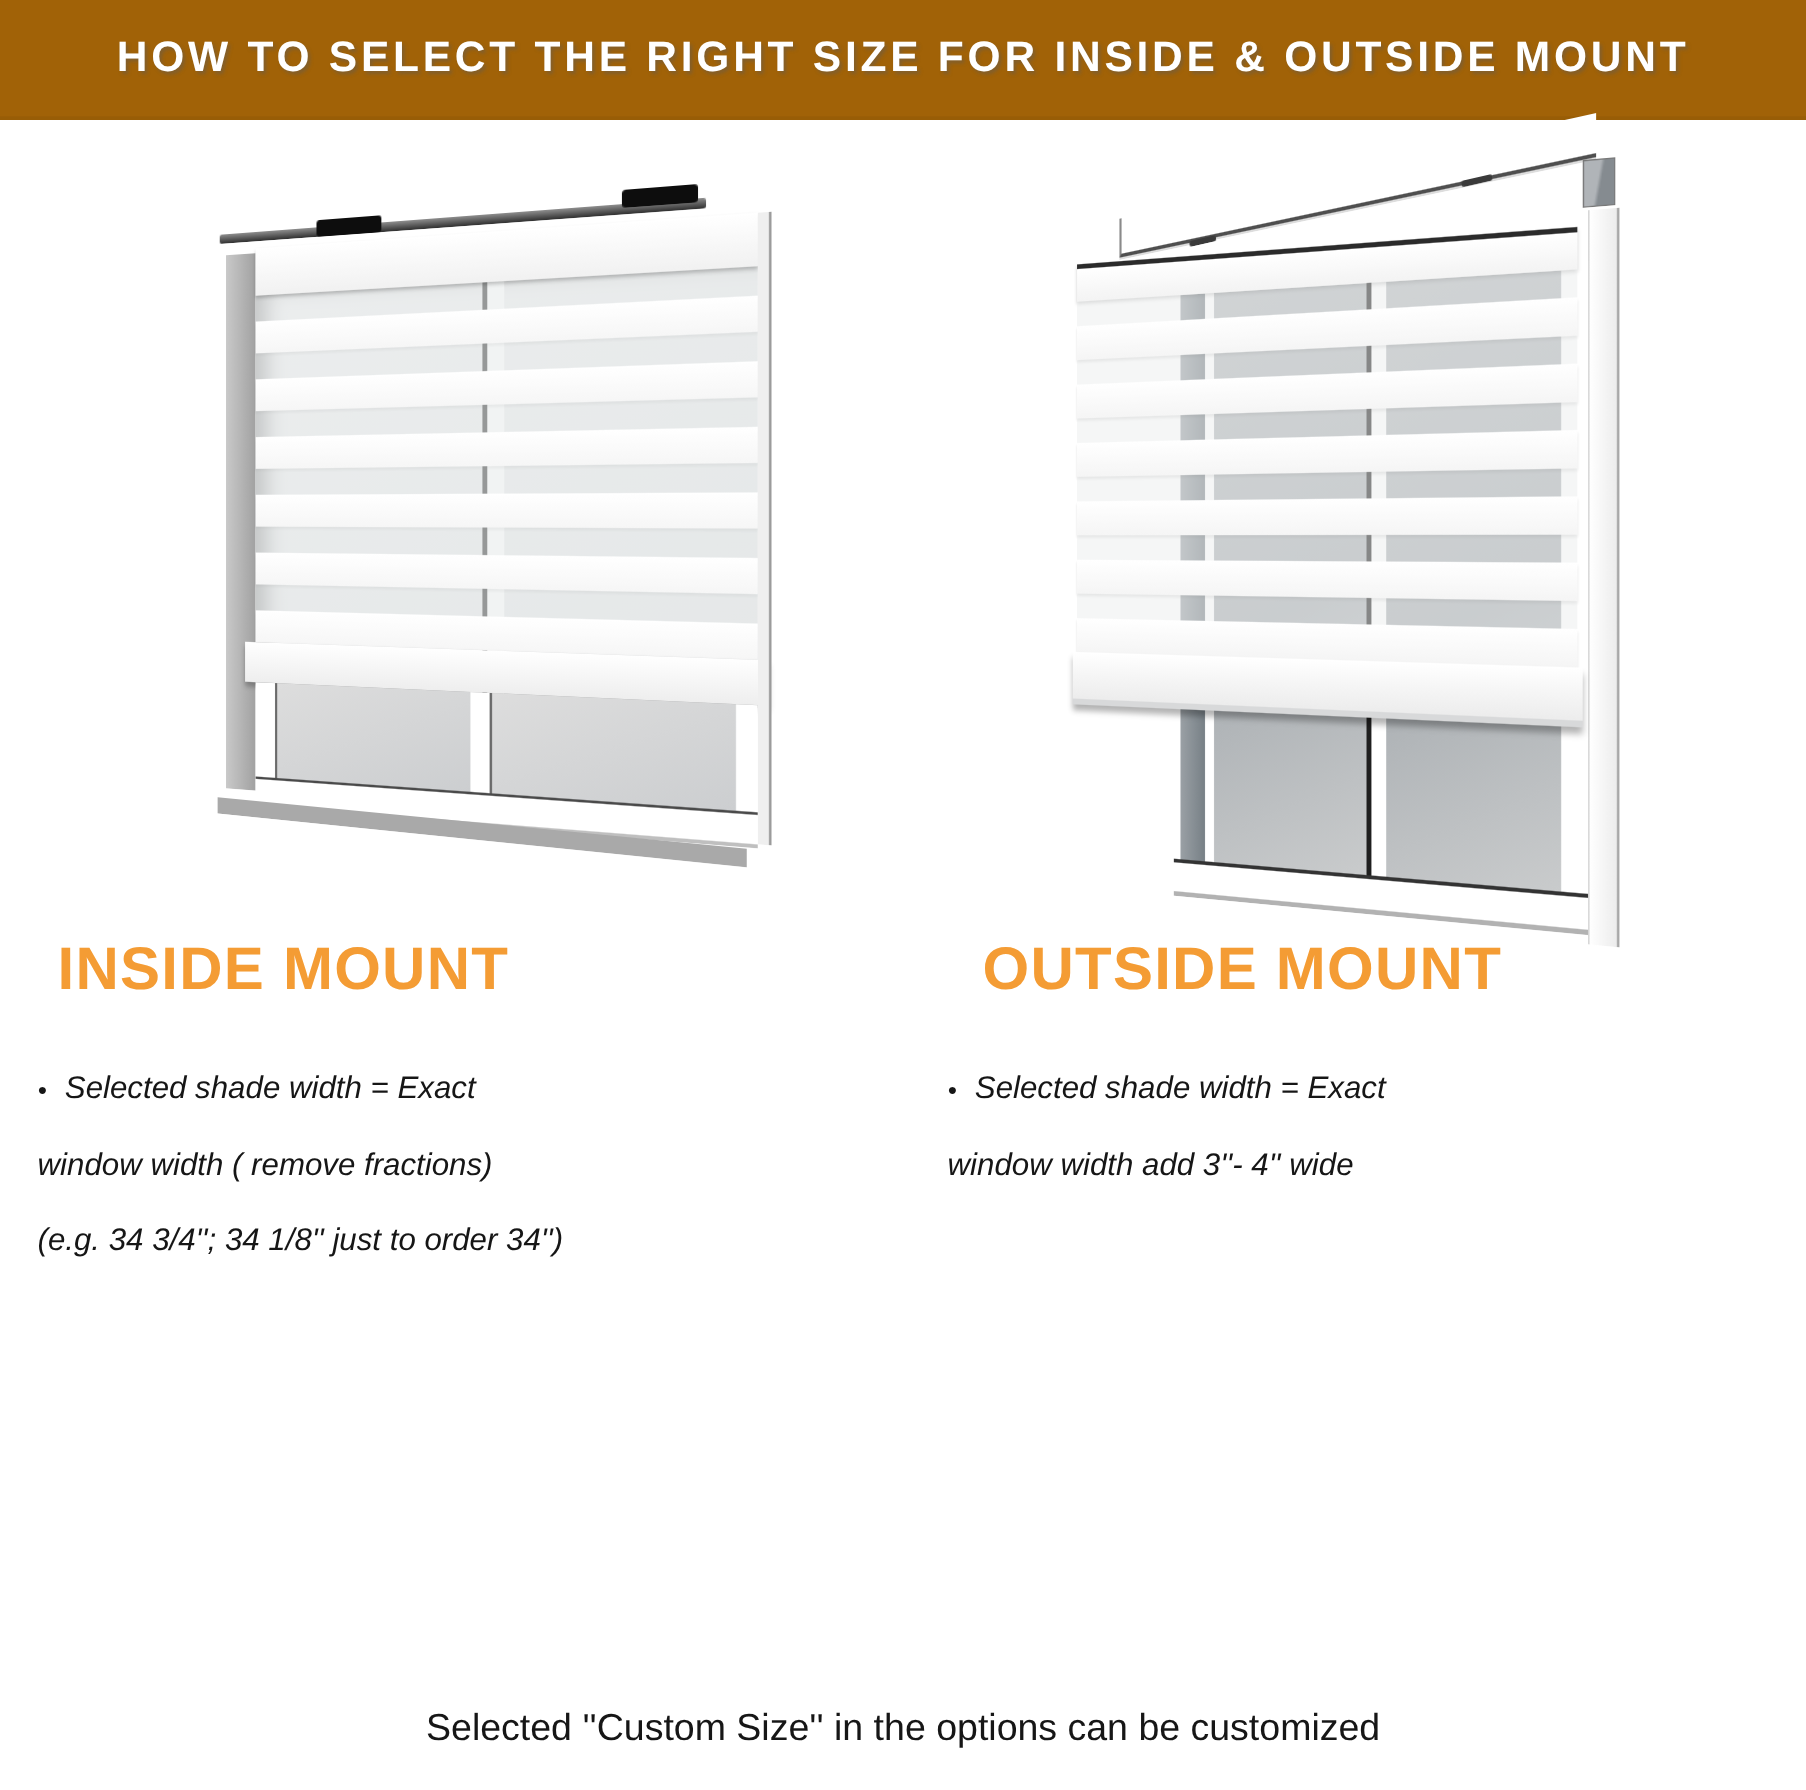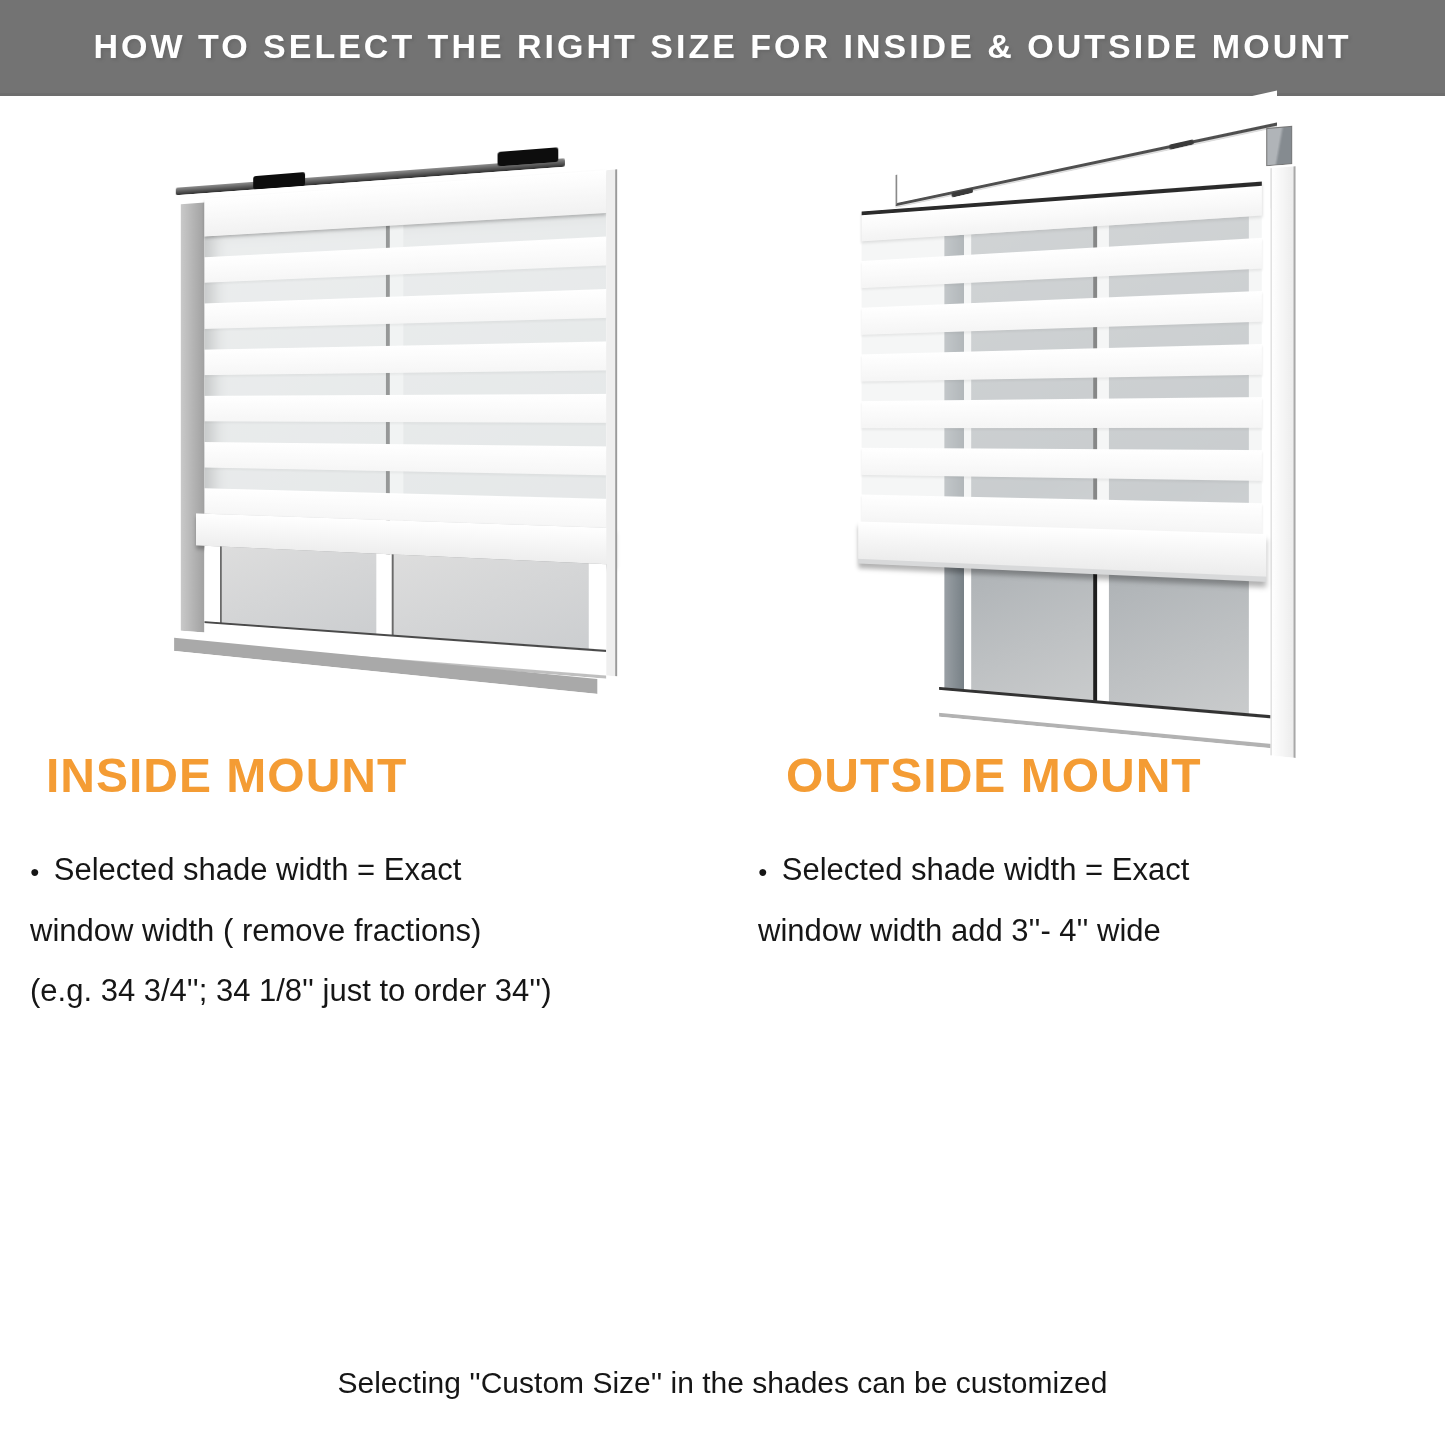--- a/index.html
+++ b/index.html
@@ -1,32 +1,32 @@
 <!DOCTYPE html>
 <html><head>
 <meta charset="utf-8">
 <style>
   html,body{margin:0;padding:0;}
   body{width:1445px;height:1432px;background:#ffffff;
        font-family:"Liberation Sans","DejaVu Sans",sans-serif;color:#161616;}
   .page{position:relative;width:1445px;height:1432px;overflow:hidden;background:#fff;}
 
   
-  .banner{position:absolute;left:0;top:0;width:100%;height:93px;background:#737373;
+  .banner{position:absolute;left:0;top:0;width:100%;height:93px;background:#a16207;
           display:flex;align-items:center;justify-content:center;
           border-bottom:3px solid rgba(0,0,0,0.05);}
   .banner-title{color:#ffffff;font-size:34px;font-weight:700;letter-spacing:3px;
                 white-space:nowrap;text-shadow:2px 2px 3px rgba(90,90,90,0.45);}
 
   
   .heading{position:absolute;margin:0;font-size:48px;font-weight:700;color:#F49C34;
            letter-spacing:1px;line-height:1;}
   .h-left{left:46px;top:752px;}
   .h-right{left:786px;top:752px;}
-  .col{position:absolute;font-size:31px;line-height:60px;}
+  .col{position:absolute;font-size:25px;line-height:60px;font-style:italic;}
   .col-left{left:30px;top:840px;width:700px;}
   .col-right{left:758px;top:840px;width:680px;}
   .bullet{margin:0;white-space:pre-line;}
   .dot{font-size:0.52em;vertical-align:0.18em;margin-right:14px;}
   .footer-note{position:absolute;left:0;top:1366px;width:100%;text-align:center;
                font-size:30px;color:#161616;}
 
   
   .scene{position:absolute;transform-style:preserve-3d;}
   .scene-inside{left:150px;top:142px;width:468px;height:536px;
@@ -190,15 +190,15 @@
     <p class="bullet"><span class="dot">●</span><span>Selected shade width = Exact
 window width ( remove fractions)
 (e.g. 34 3/4''; 34 1/8'' just to order 34'')</span></p>
   </div>
 
   <div class="col col-right">
     <p class="bullet"><span class="dot">●</span><span>Selected shade width = Exact
 window width add 3''- 4'' wide</span></p>
   </div>
 
-  <div class="footer-note">Selecting ''Custom Size'' in the shades can be customized</div>
+  <div class="footer-note">Selected ''Custom Size'' in the options can be customized</div>
 
 </div>
 
 </body></html>

